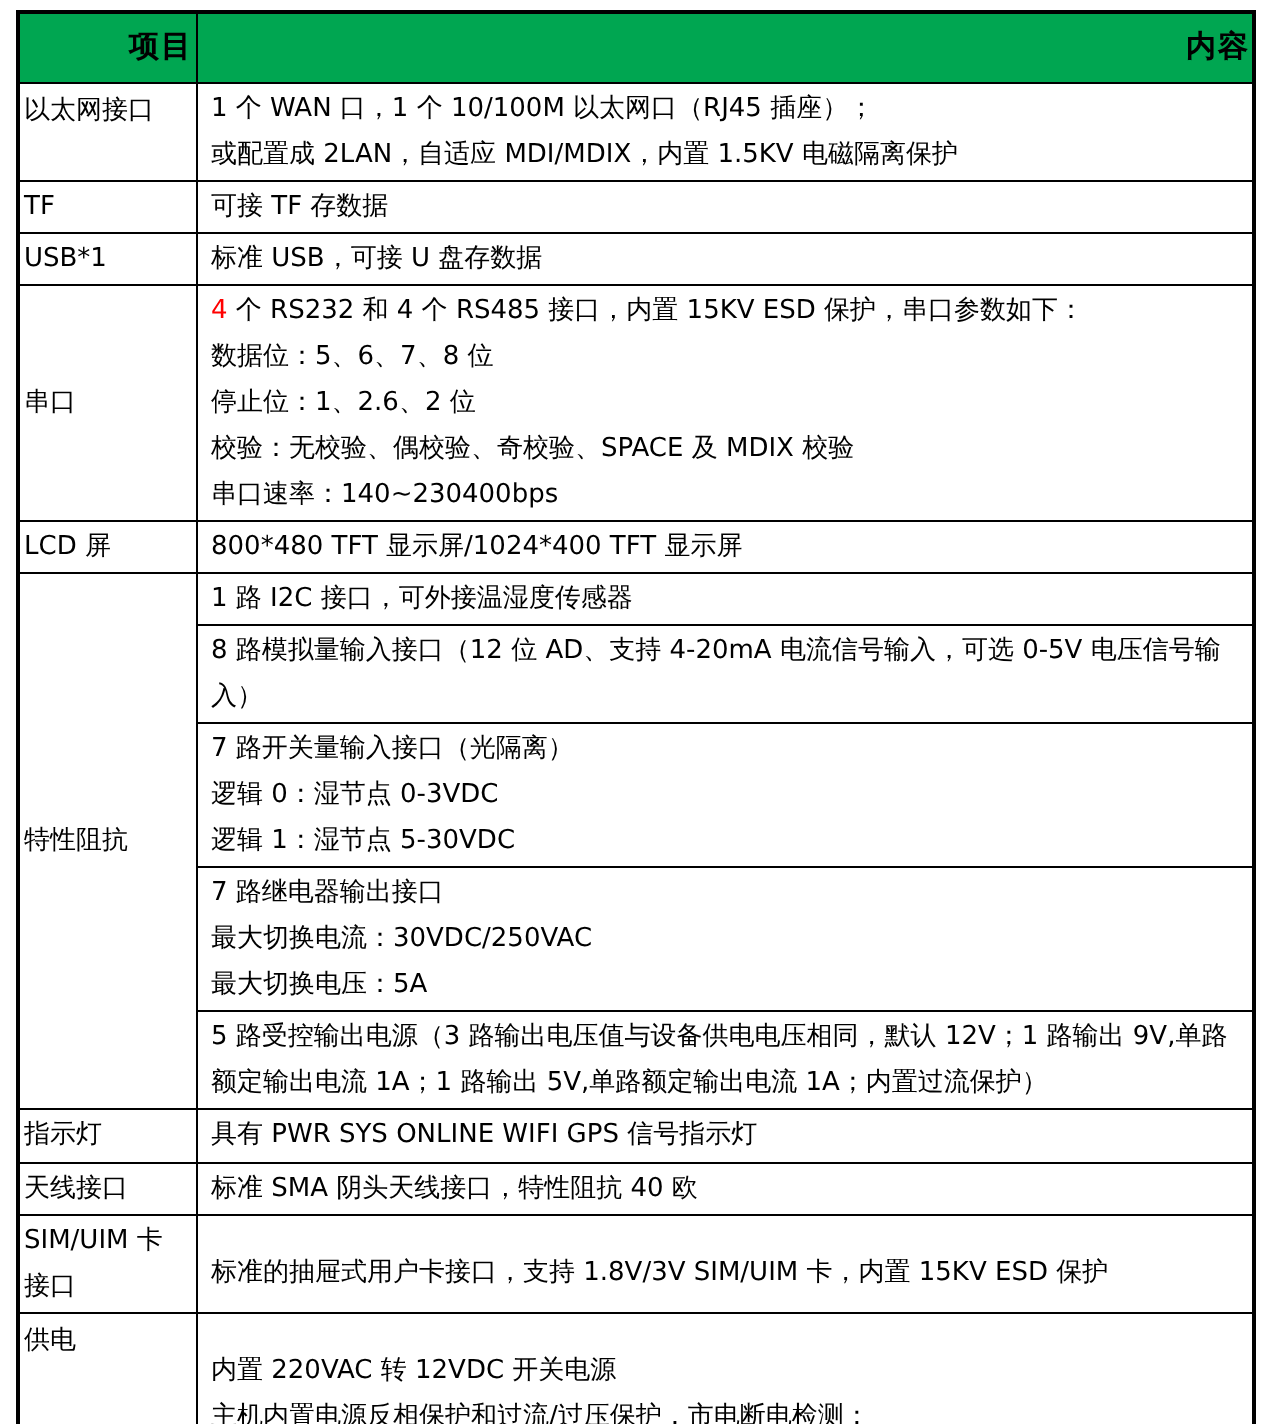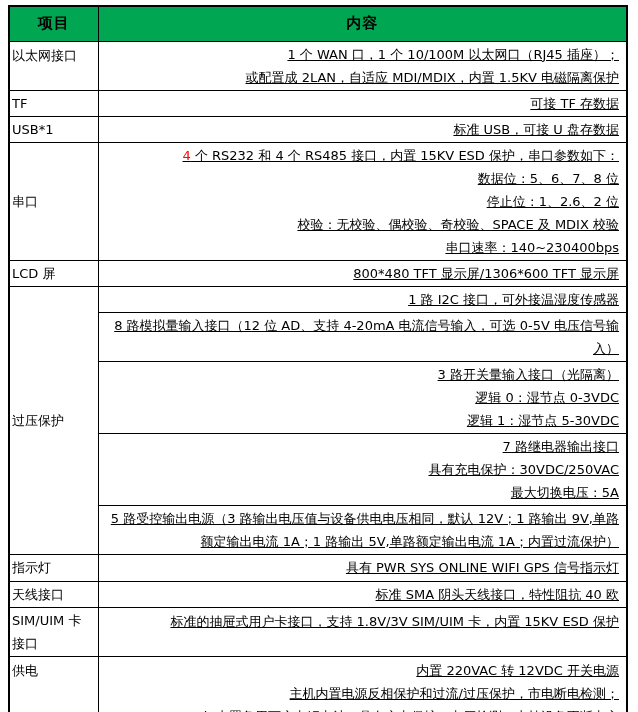--- a/index.html
+++ b/index.html
@@ -32,39 +32,38 @@
     border: 1px solid var(--border-color);
     font-size: 13px;
     color: var(--text-color);
     overflow: hidden;
   }
   th.hdr {
     background: var(--header-bg);
     height: 35px;
     font-size: 15px;
     font-weight: bold;
-    text-align: center;
+    text-align: right;
     vertical-align: middle;
     letter-spacing: 1px;
   }
   td.item {
     text-align: left;
     vertical-align: middle;
     padding: 1px 2px;
     line-height: 23px;
   }
   td.item.v-top { vertical-align: top; padding-top: 2px; }
   td.content {
-    text-align: right;
+    text-align: left;
     vertical-align: middle;
     padding: 1px 7px;
     line-height: 23px;
-    text-decoration: underline;
   }
-  td.content.v-top { vertical-align: top; padding-top: 2px; }
+  td.content.v-top { vertical-align: top; padding-top: 17px; }
   .line { line-height: 23px; }
   .red { color: var(--highlight-red); }
   tr.h26 td { height: 26px; }
   tr.h25 td { height: 25px; }
   tr.h24 td { height: 24px; }
   tr.h27 td { height: 27px; }
   tr.h23 td { height: 23px; }
   tr.h49 td { height: 49px; }
 </style>
 </head>
@@ -106,41 +105,41 @@
       <div class="line"><span class="red">4</span><span> 个 RS232 和 4 个 RS485 接口，内置 15KV ESD 保护，串口参数如下：</span></div>
       <div class="line">数据位：5、6、7、8 位</div>
       <div class="line">停止位：1、2.6、2 位</div>
       <div class="line">校验：无校验、偶校验、奇校验、SPACE 及 MDIX 校验</div>
       <div class="line">串口速率：140~230400bps</div>
     </td>
   </tr>
 
   <tr class="h24">
     <td class="item">LCD 屏</td>
-    <td class="content">800*480 TFT 显示屏/1306*600 TFT 显示屏</td>
+    <td class="content">800*480 TFT 显示屏/1024*400 TFT 显示屏</td>
   </tr>
 
   <tr class="h26">
-    <td class="item" rowspan="5">过压保护</td>
+    <td class="item" rowspan="5">特性阻抗</td>
     <td class="content">1 路 I2C 接口，可外接温湿度传感器</td>
   </tr>
   <tr class="h27">
     <td class="content">8 路模拟量输入接口（12 位 AD、支持 4-20mA 电流信号输入，可选 0-5V 电压信号输入）</td>
   </tr>
   <tr>
     <td class="content">
-      <div class="line">3 路开关量输入接口（光隔离）</div>
+      <div class="line">7 路开关量输入接口（光隔离）</div>
       <div class="line">逻辑 0：湿节点 0-3VDC</div>
       <div class="line">逻辑 1：湿节点 5-30VDC</div>
     </td>
   </tr>
   <tr>
     <td class="content">
       <div class="line">7 路继电器输出接口</div>
-      <div class="line">具有充电保护：30VDC/250VAC</div>
+      <div class="line">最大切换电流：30VDC/250VAC</div>
       <div class="line">最大切换电压：5A</div>
     </td>
   </tr>
   <tr>
     <td class="content">5 路受控输出电源（3 路输出电压值与设备供电电压相同，默认 12V；1 路输出 9V,单路额定输出电流 1A；1 路输出 5V,单路额定输出电流 1A；内置过流保护）</td>
   </tr>
 
   <tr class="h27">
     <td class="item">指示灯</td>
     <td class="content">具有 PWR SYS ONLINE WIFI GPS 信号指示灯</td>

